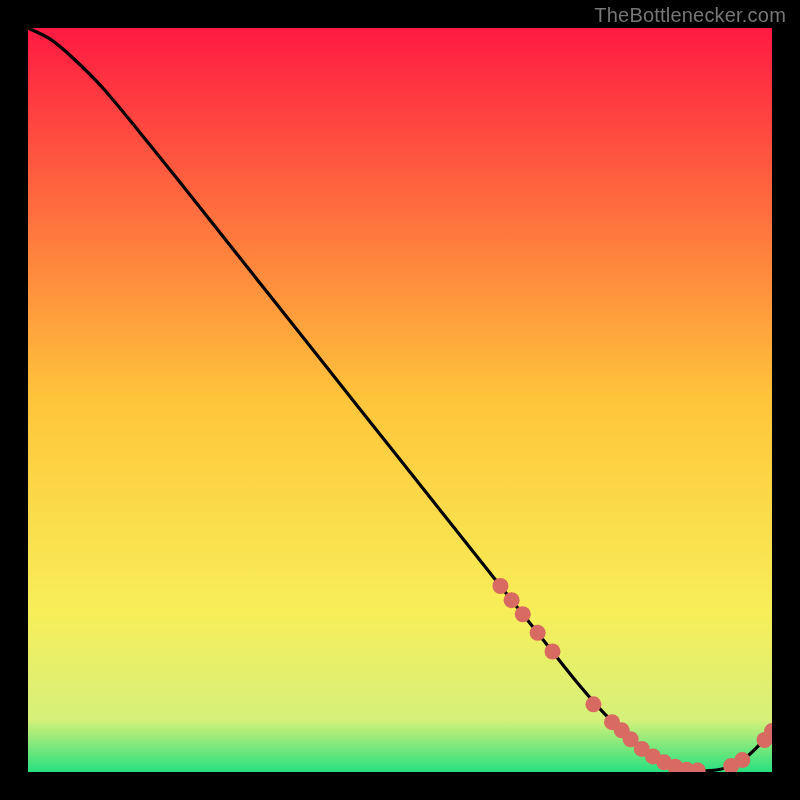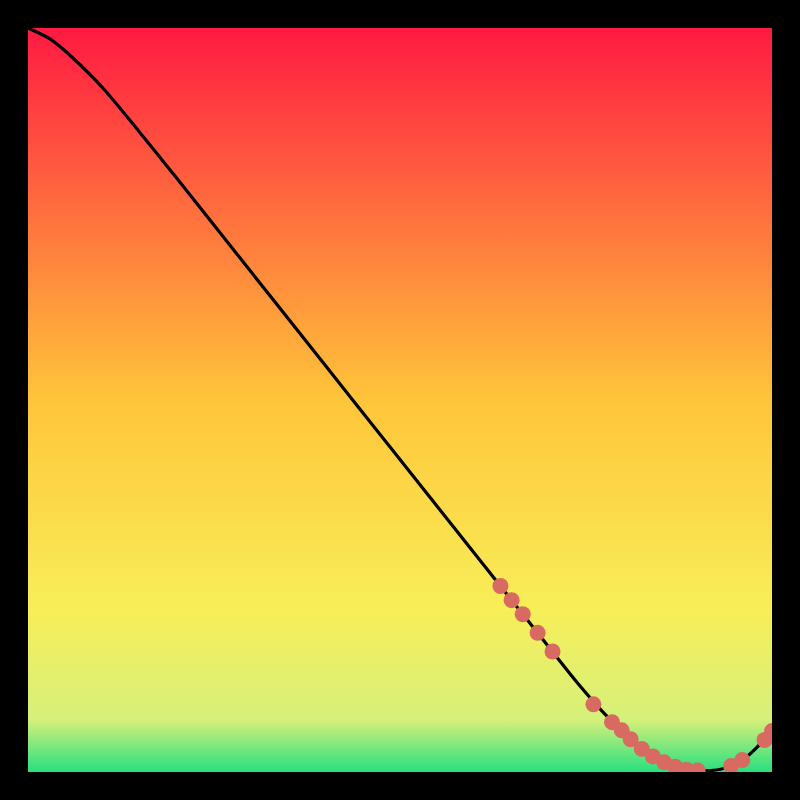--- a/index.html
+++ b/index.html
@@ -34,20 +34,21 @@
     display: block;
     width: 100%;
     height: 100%;
   }
 </style>
 </head>
 <body>
 
 <div class="frame">
 
+  <div class="attribution">TheBottlenecker.com</div>
 
   <div class="plot">
     <svg id="plot-svg" viewBox="0 0 744 744" preserveAspectRatio="none">
       <defs>
         <linearGradient id="bg-grad" x1="0" y1="0" x2="0" y2="1">
             <stop offset="0%" stop-color="#ff1a42"></stop>
             <stop offset="50%" stop-color="#ffc53a"></stop>
             <stop offset="78%" stop-color="#f8ee58"></stop>
             <stop offset="93%" stop-color="#d5f07a"></stop>
             <stop offset="100%" stop-color="#27e07f"></stop>

